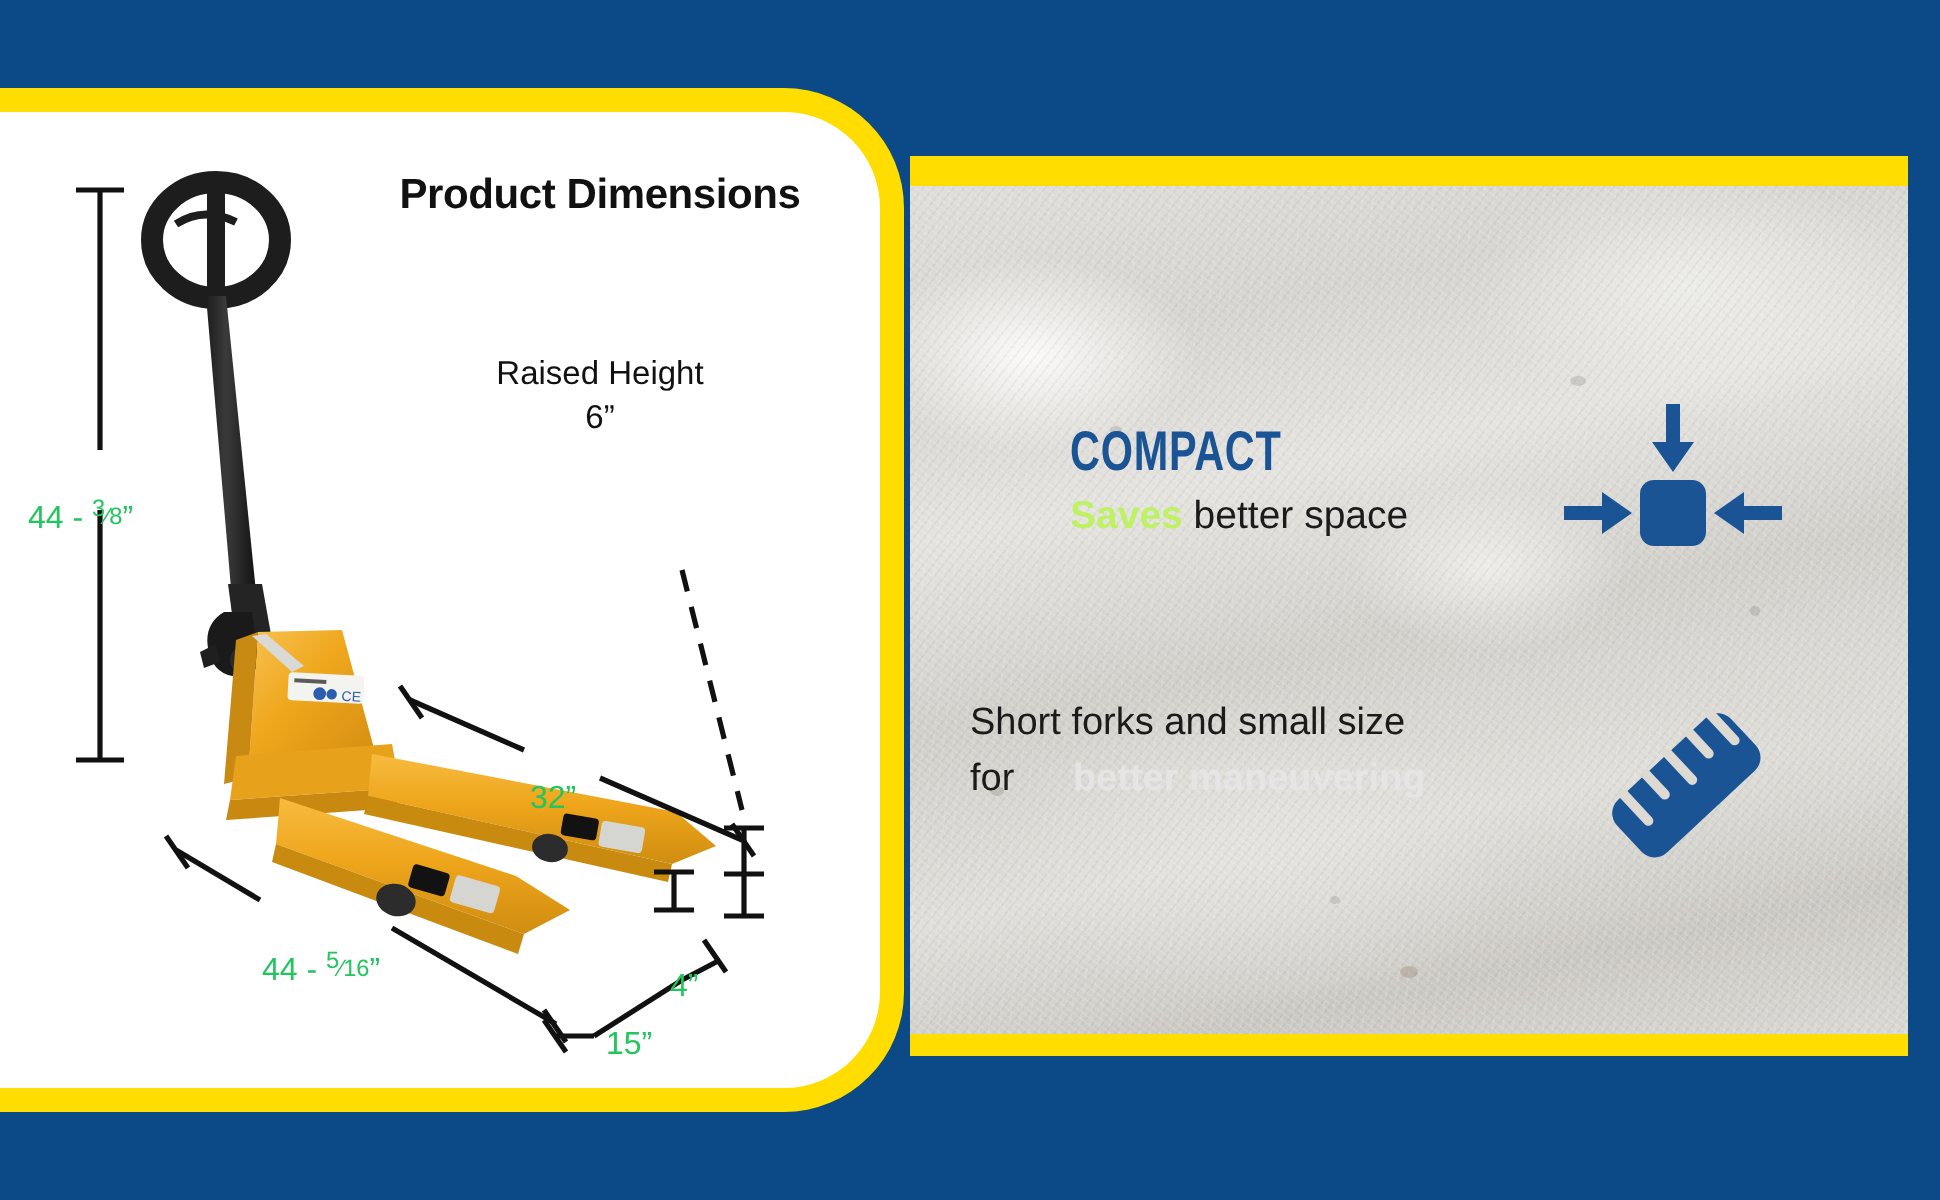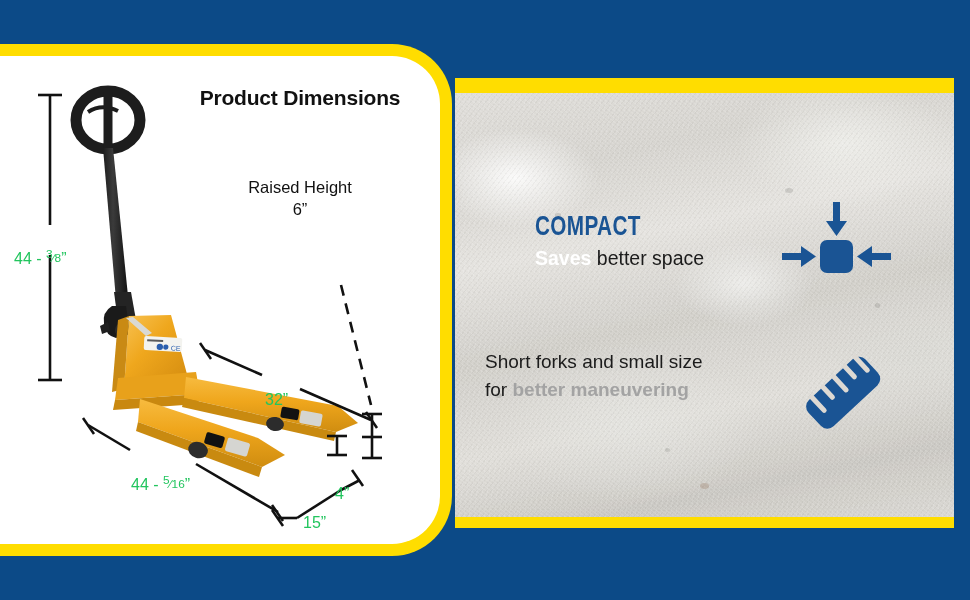--- a/index.html
+++ b/index.html
@@ -64,23 +64,23 @@
   .frac sup{font-size:1em;vertical-align:.32em;}
   .frac sub{font-size:1em;vertical-align:0;}
 
   
   .feat{position:absolute;}
   .compact-kicker{
     font-size:28px;font-weight:bold;color:#1a5494;letter-spacing:.5px;
     transform:scaleX(.74);transform-origin:left center;white-space:nowrap;
   }
   .compact-sub{font-size:19.5px;color:#1b1b1b;white-space:nowrap;margin-top:5px;}
-  .compact-sub b{color:#ffffff;font-weight:bold;}
+  .compact-sub b{color:#bef264;font-weight:bold;}
   .feat2-line{font-size:19px;color:#1b1b1b;white-space:nowrap;text-align:left;line-height:1.45;}
-  .feat2-line b{color:#a3a3a3;font-weight:bold;}
+  .feat2-line b{color:#e5e5e5;font-weight:bold;margin-left:24px;}
 
   
   .svg-abs{position:absolute;left:0;top:0;overflow:visible;}
 </style>
 </head>
 <body>
 
 <div id="stage">
 
   <div class="right-panel">

